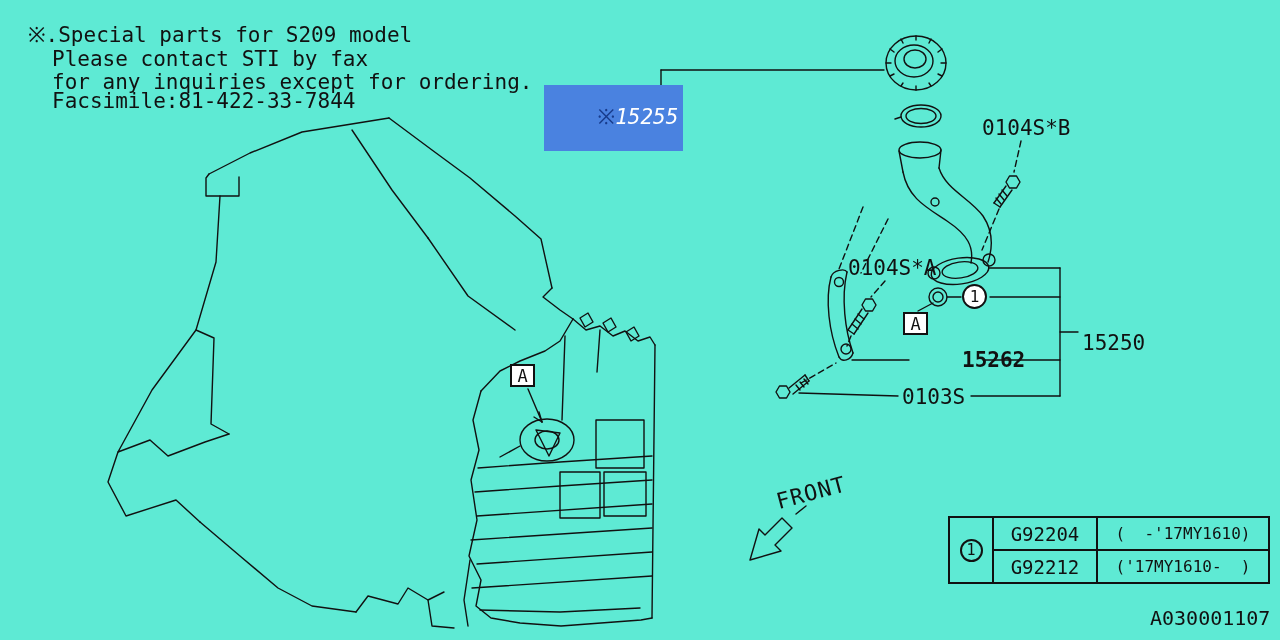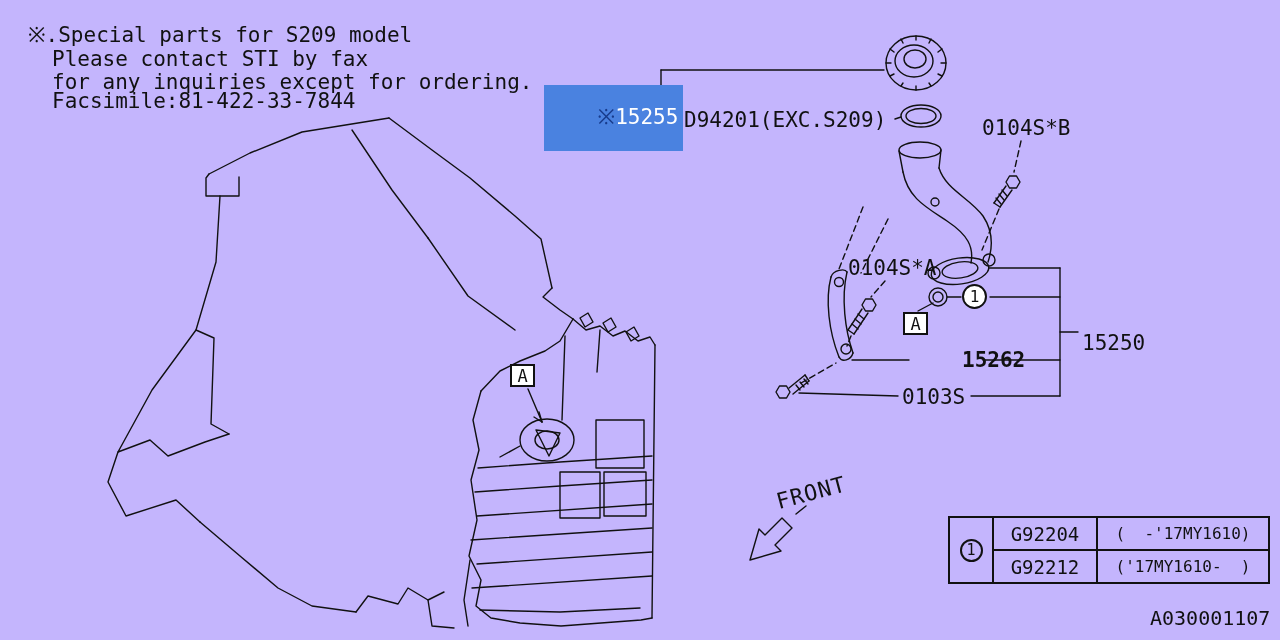--- a/index.html
+++ b/index.html
@@ -1,26 +1,26 @@
 <!DOCTYPE html>
 <html><head>
 <meta charset="utf-8">
 <style>
   html,body{margin:0;padding:0;background:#fff;}
-  .stage{position:relative;width:1280px;height:640px;background:#c4b5fd;overflow:hidden;
+  .stage{position:relative;width:1280px;height:640px;background:#5eead4;overflow:hidden;
          font-family:"DejaVu Sans Mono", monospace;color:#111;}
   svg{position:absolute;left:0;top:0;}
   .art{stroke:#111;fill:none;stroke-width:1.4;stroke-linecap:round;stroke-linejoin:round;}
   .dash{stroke-dasharray:6 4;}
   .lbl{position:absolute;font-size:21px;line-height:22px;color:#111;white-space:pre;letter-spacing:0px;}
   .note-line{font-size:21px;}
   .hl{position:absolute;left:544px;top:85px;background:#4a82e0;padding:1px 5px 2px 3px;
       font-size:21px;line-height:21px;white-space:pre;}
   .hl .pre{color:#173a8a;}
-  .hl .num{color:#ffffff;}
+  .hl .num{color:#ffffff;font-style:italic;}
   .abox{position:absolute;width:25px;height:23px;border:2px solid #111;box-sizing:border-box;
         display:flex;align-items:center;justify-content:center;font-size:17px;background:#fff;}
   .circ{position:absolute;width:25px;height:25px;border:2px solid #111;border-radius:50%;
         box-sizing:border-box;display:flex;align-items:center;justify-content:center;
         font-size:16px;background:#fff;}
   .front{position:absolute;left:780px;top:489px;font-size:22px;transform:rotate(-15deg);
          transform-origin:left bottom;letter-spacing:1px;}
   .reftable{position:absolute;left:948px;top:516px;border-collapse:collapse;}
   .reftable td{border:2px solid #111;padding:0;text-align:center;vertical-align:middle;
                font-family:"DejaVu Sans Mono",monospace;}
@@ -200,21 +200,20 @@
 
   <div class="lbl note-line" style="left:28px;top:24px;">※.Special parts for S209 model</div>
   <div class="lbl note-line" style="left:52px;top:48px;">Please contact STI by fax</div>
   <div class="lbl note-line" style="left:52px;top:71px;">for any inquiries except for ordering.</div>
   <div class="lbl note-line" style="left:52px;top:90px;">Facsimile:81-422-33-7844</div>
 
   <div class="hl">
     <span class="pre">※</span><span class="num">15255</span>
   </div>
 
-  <div class="lbl" style="left:684px;top:109px;">D94201(EXC.S209)</div>
   <div class="lbl" style="left:982px;top:117px;">0104S*B</div>
   <div class="lbl" style="left:848px;top:257px;">0104S*A</div>
   <div class="lbl" style="left:1082px;top:322px;margin-top:10px;">15250</div>
   <div class="lbl" style="left:962px;top:349px;font-weight:bold;">15262</div>
   <div class="lbl" style="left:902px;top:386px;">0103S</div>
 
   <div class="abox" style="left:510px;top:364px;">
     <span>A</span>
   </div>
   <div class="abox" style="left:903px;top:312px;">

